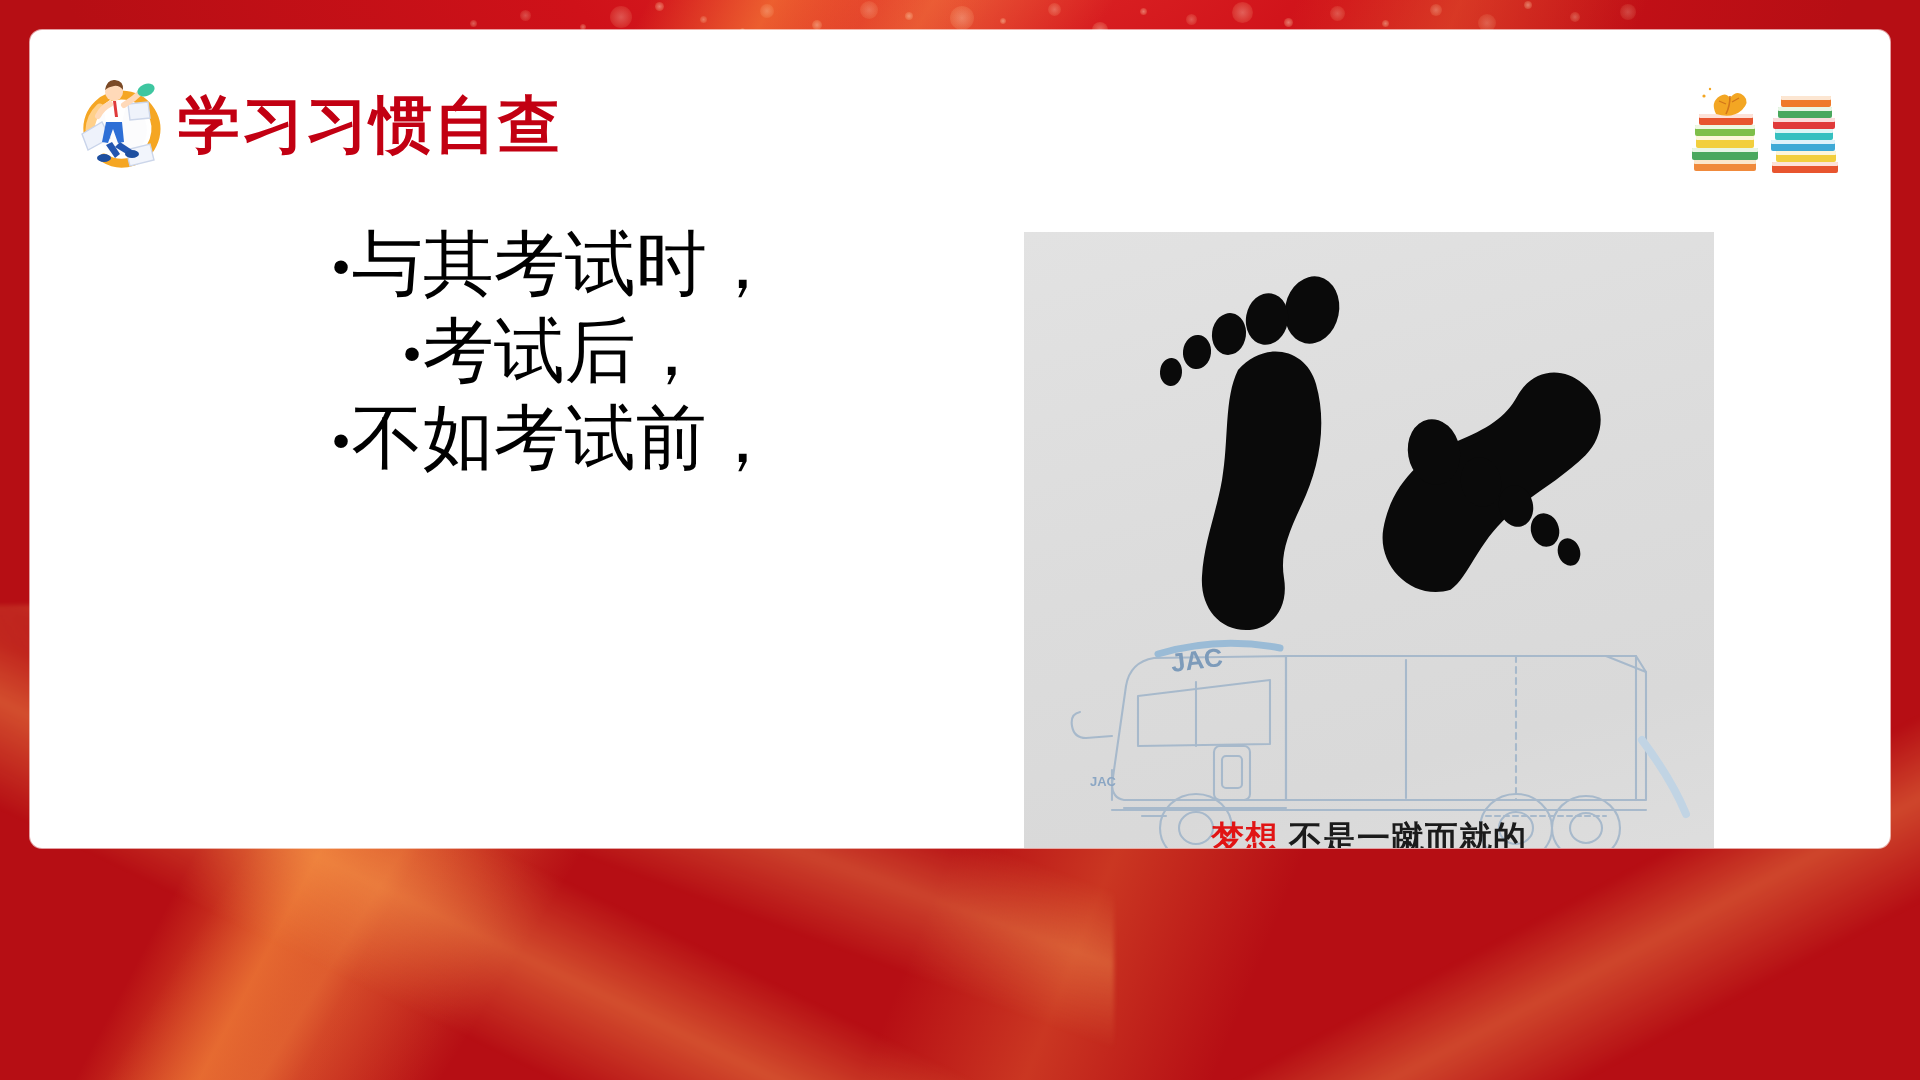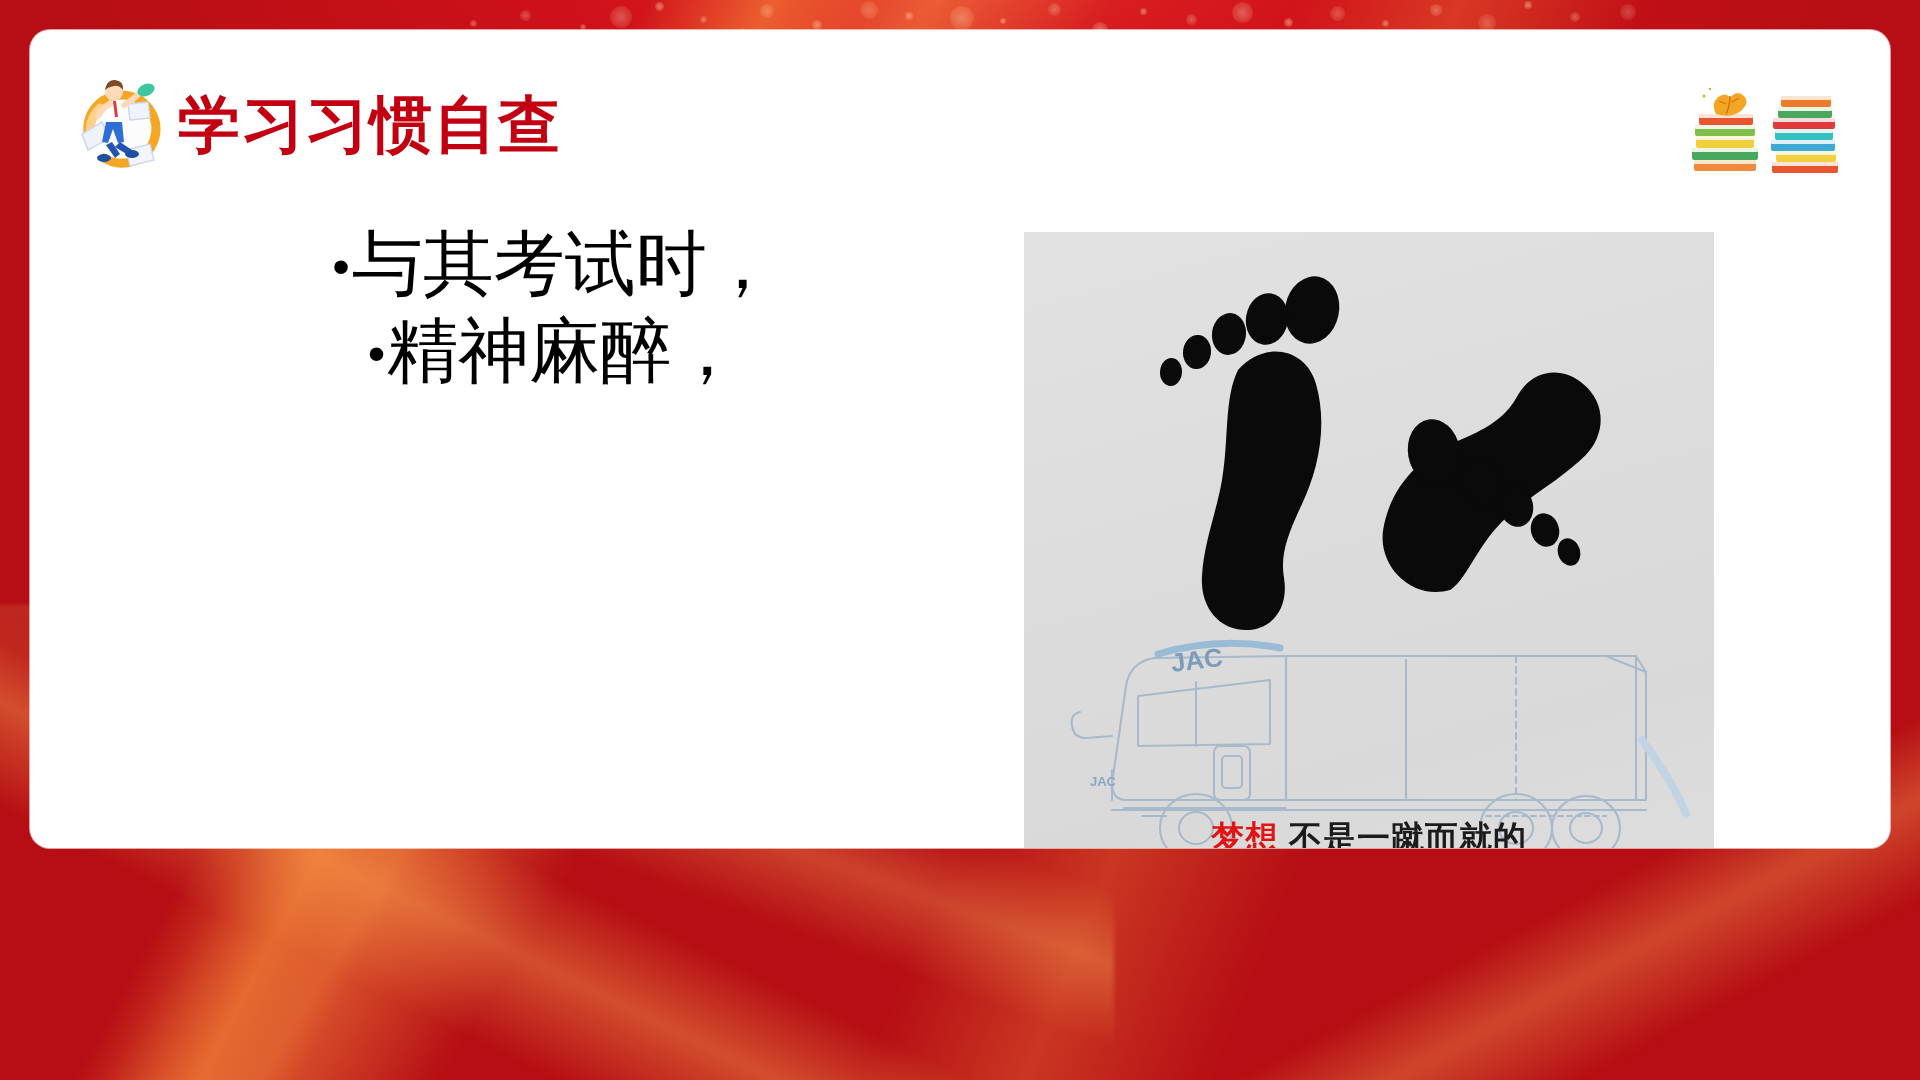--- a/index.html
+++ b/index.html
@@ -46,21 +46,21 @@
   }
   
   .bokeh { position:absolute; border-radius:50%; pointer-events:none; }
 
   
   .panel {
     position:absolute;
     left:30px; top:30px;
     width:1860px; height:818px;
     background:#ffffff;
-    border-radius:20px;
+    border-radius:12px;
     box-shadow:0 0 0 1px rgba(255,255,255,.6);
     overflow:hidden;
   }
 
   
   .header {
     position:absolute; left:0; top:0; width:100%; height:150px;
   }
   .student-icon {
     position:absolute; left:40px; top:42px;
@@ -229,21 +229,24 @@
           </g>
         </svg>
       </div>
     </div>
 
     <div class="bullets">
       <div class="bullet-line">
         <span class="dot">•</span><span>与其考试时，</span>
       </div>
       <div class="bullet-line">
-        <span class="dot">•</span><span>精神麻醉，</span>
+        <span class="dot">•</span><span>考试后，</span>
+      </div>
+      <div class="bullet-line">
+        <span class="dot">•</span><span>不如考试前，</span>
       </div>
     </div>
 
     <div class="picture">
 
       <div class="pic-feet">
         <svg viewBox="0 0 690 450" width="690" height="450" preserveAspectRatio="xMidYMid meet">
           <g fill="#0a0a0a">
 
             <path d="M214 128 c26 -30 68 -22 78 14 c12 42 2 86 -14 120 c-14 30 -22 50 -18 74 c5 30 -12 52 -38 52 c-28 0 -46 -24 -44 -54 c2 -34 14 -62 20 -96 c7 -40 2 -82 16 -110z"></path>

